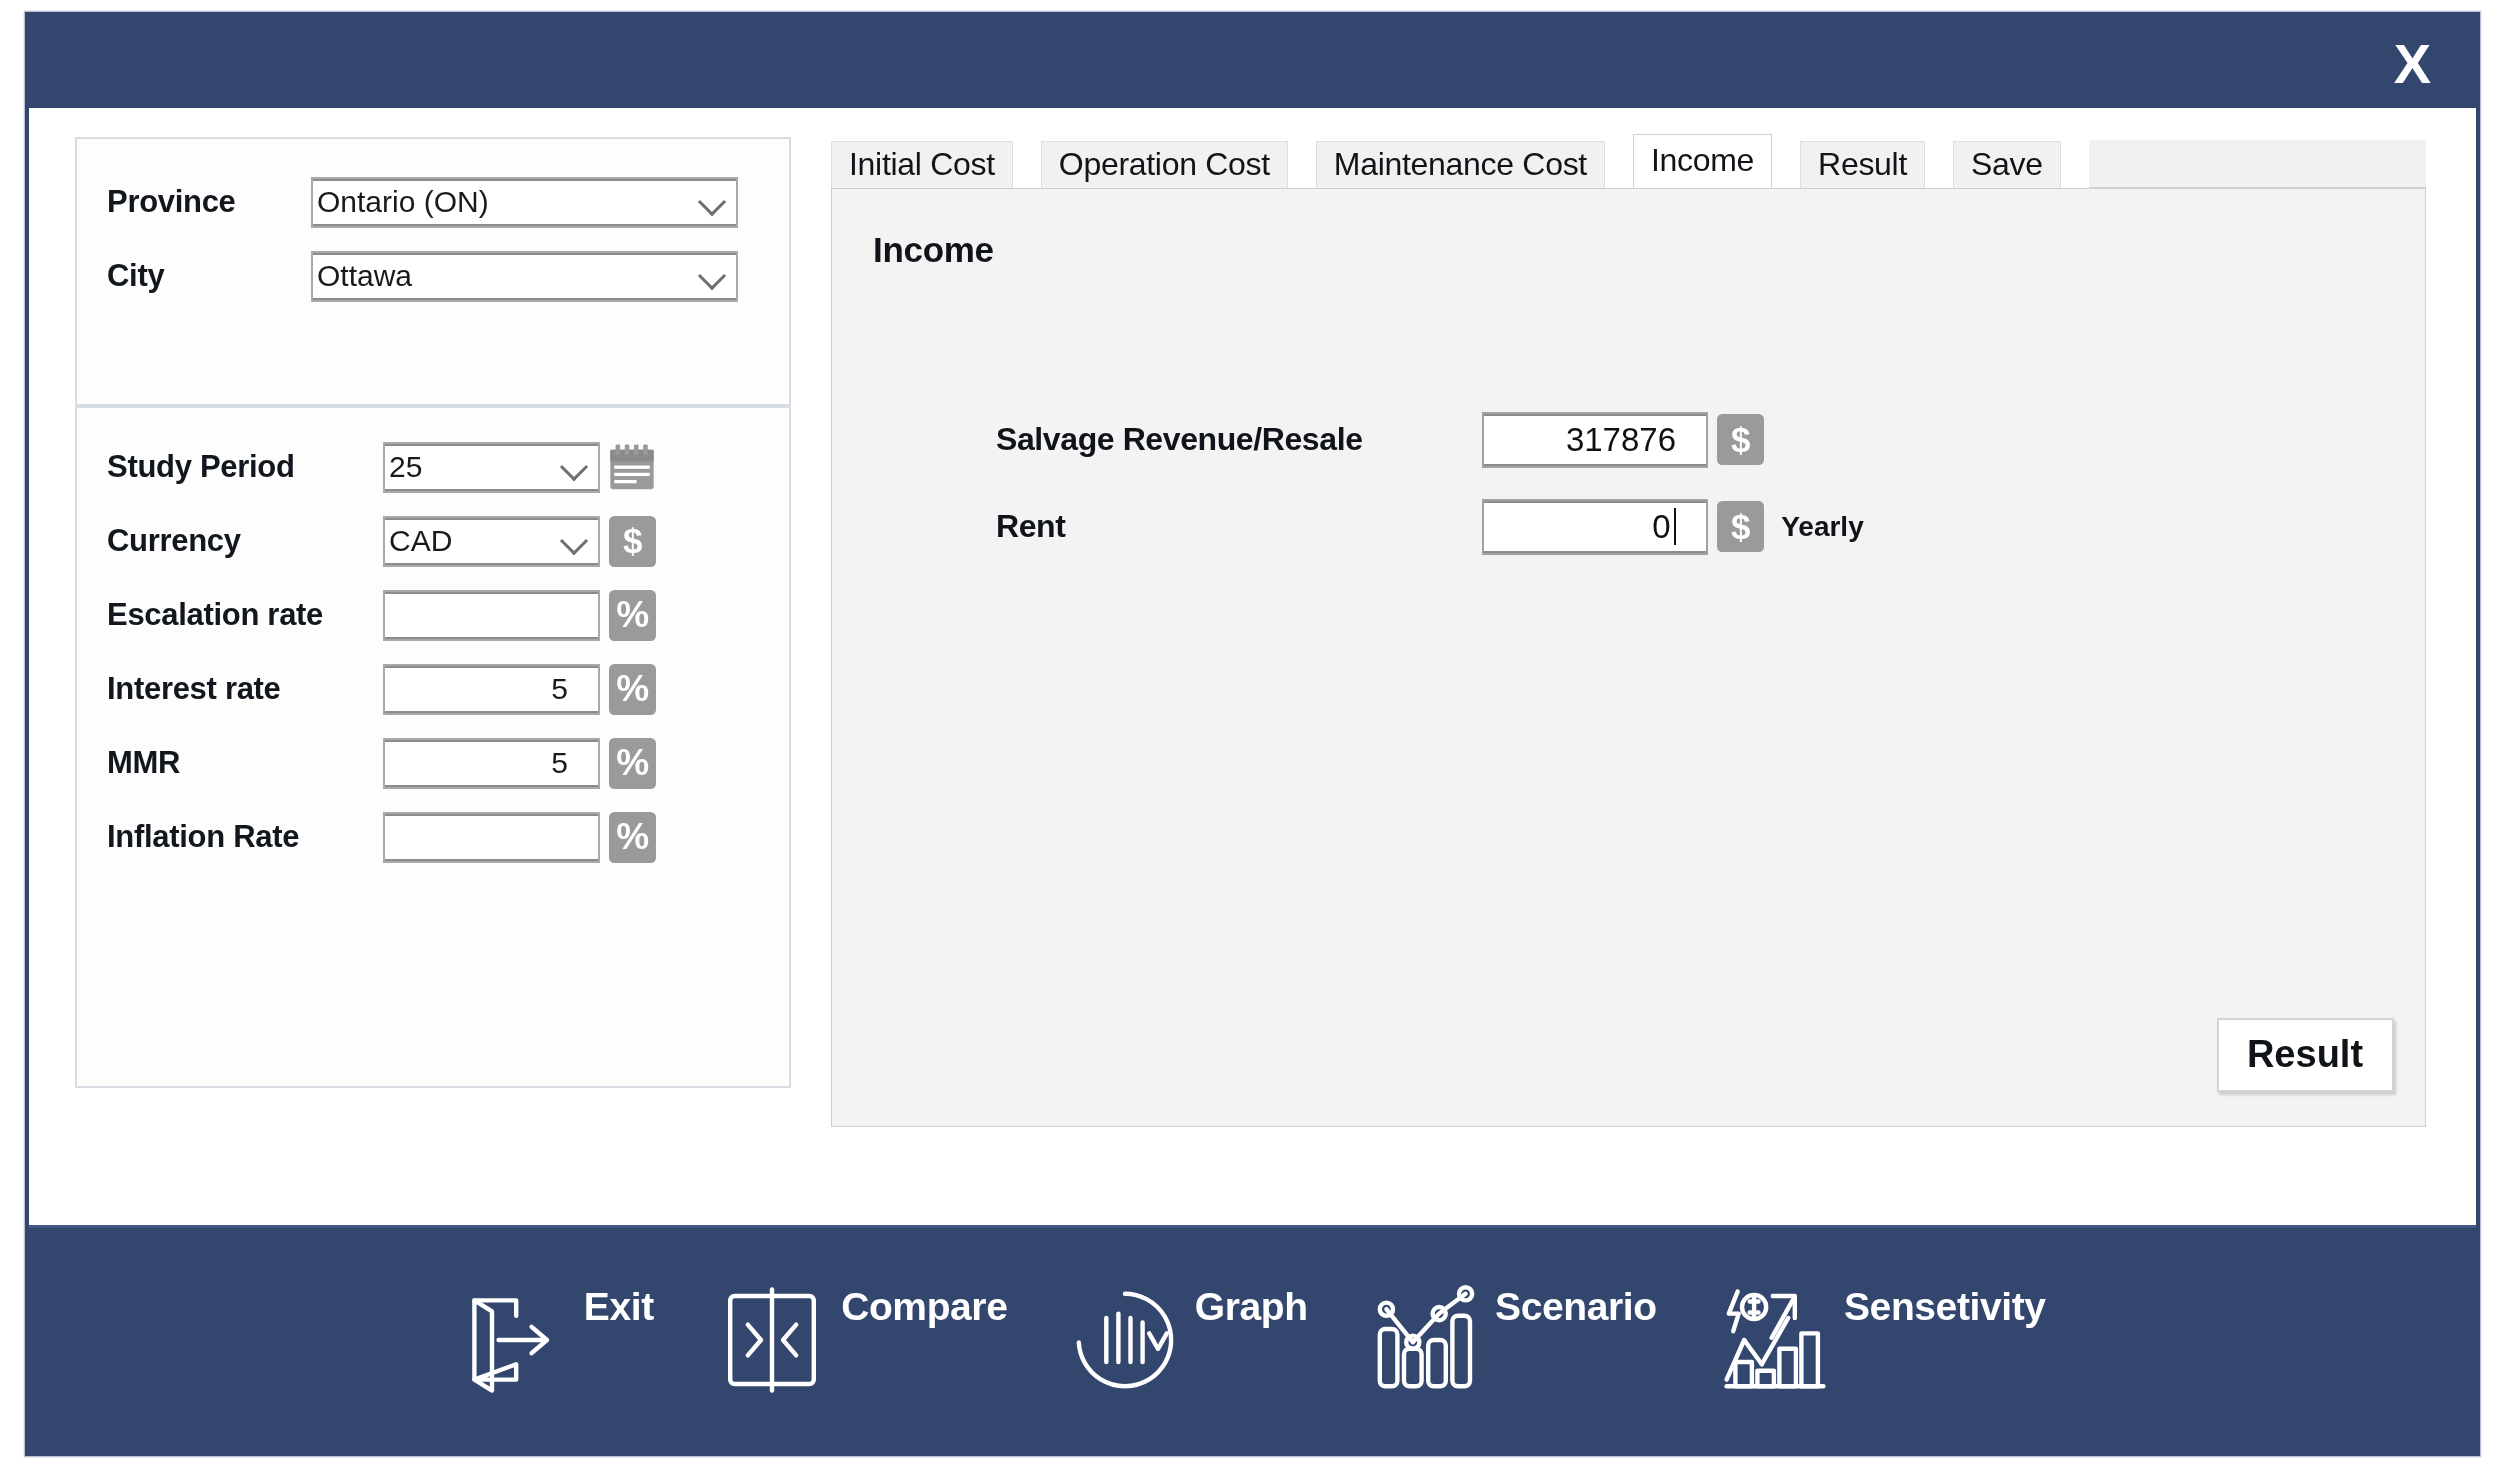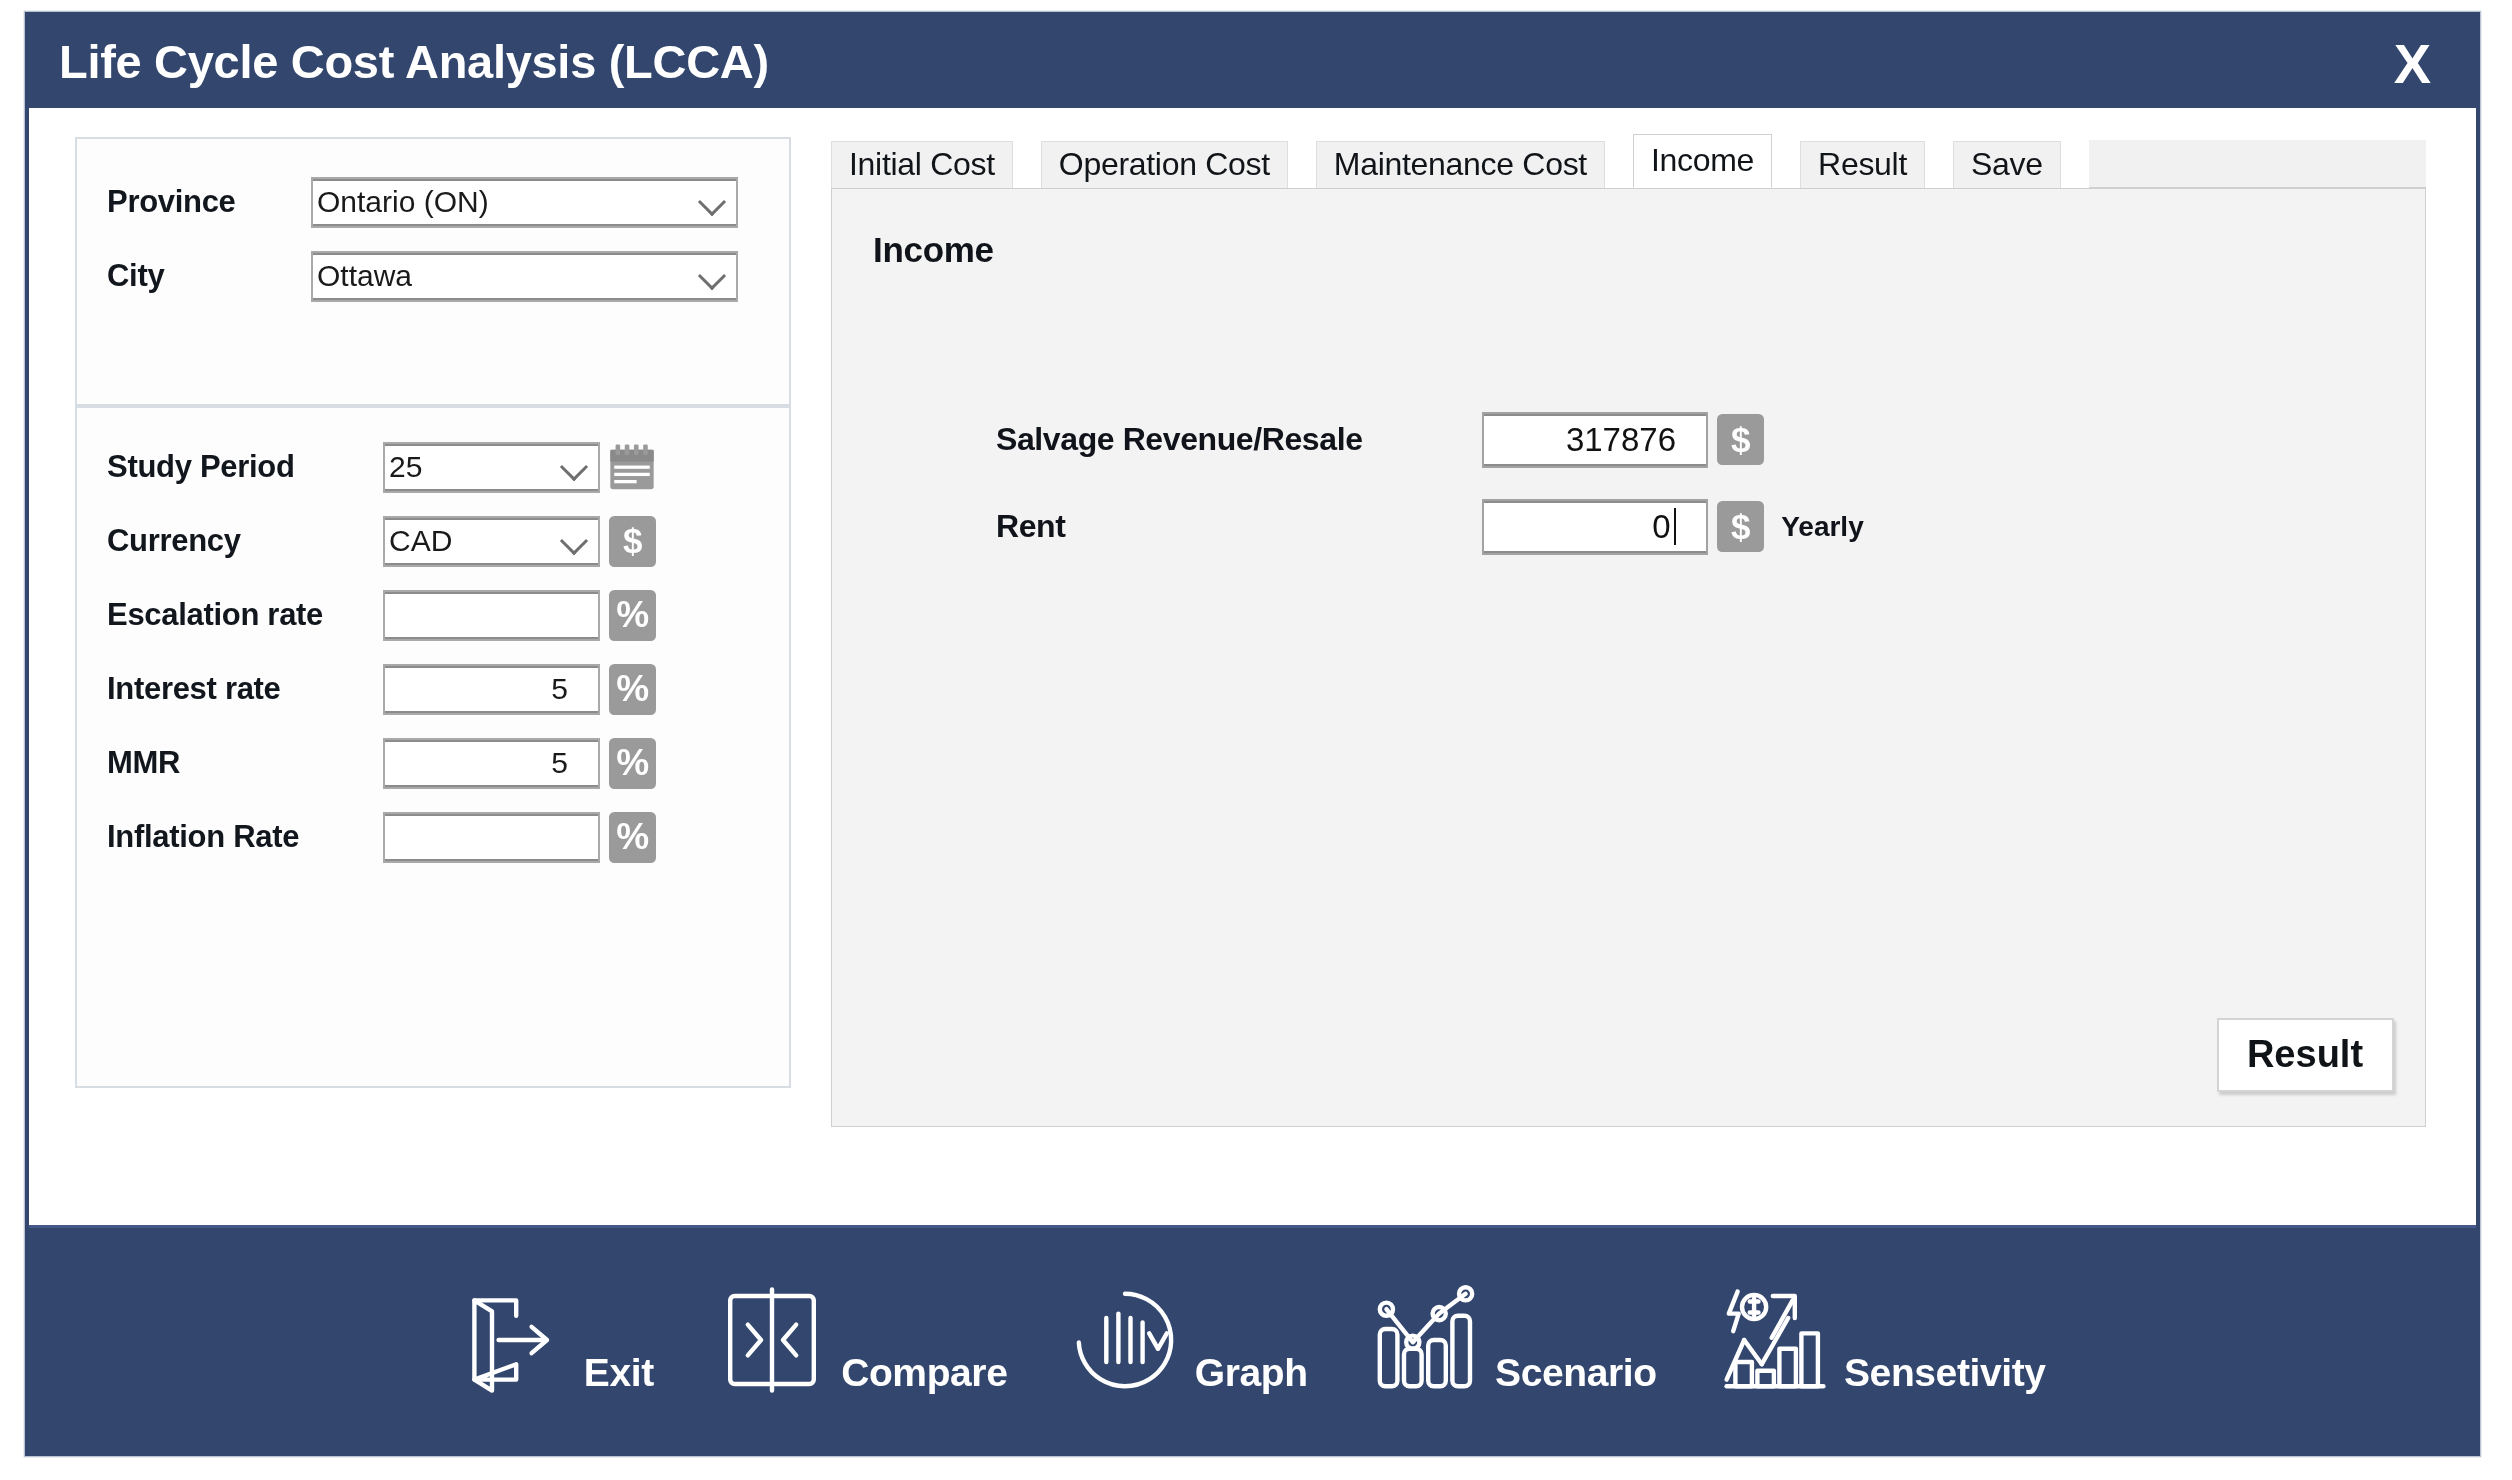--- a/index.html
+++ b/index.html
@@ -320,21 +320,21 @@
     background: #33466e;
     border-top: 3.3px solid #45588a;
     display: flex;
     align-items: center;
     justify-content: center;
     gap: 63px;
     box-sizing: border-box;
   }
   .toolbar-item {
     display: flex;
-    align-items: flex-end;
+    align-items: flex-start;
     gap: 14.4px;
     cursor: pointer;
   }
   .toolbar-icon {
     width: 110px;
     height: 110px;
     flex: none;
   }
   .toolbar-label {
     color: #ffffff;
@@ -343,21 +343,20 @@
     letter-spacing: -0.4px;
     white-space: nowrap;
   }
 </style>
 </head>
 <body>
 
 <div id="app-window">
 
   <div id="title-bar">
-    <div id="window-title">Life Cycle Cost Analysis (LCCA)</div>
     <div id="close-button">X</div>
   </div>
 
   <div id="window-body">
 
     <div id="left-column">
 
       <div id="location-panel" class="panel-box">
 
         <div class="field-row">

